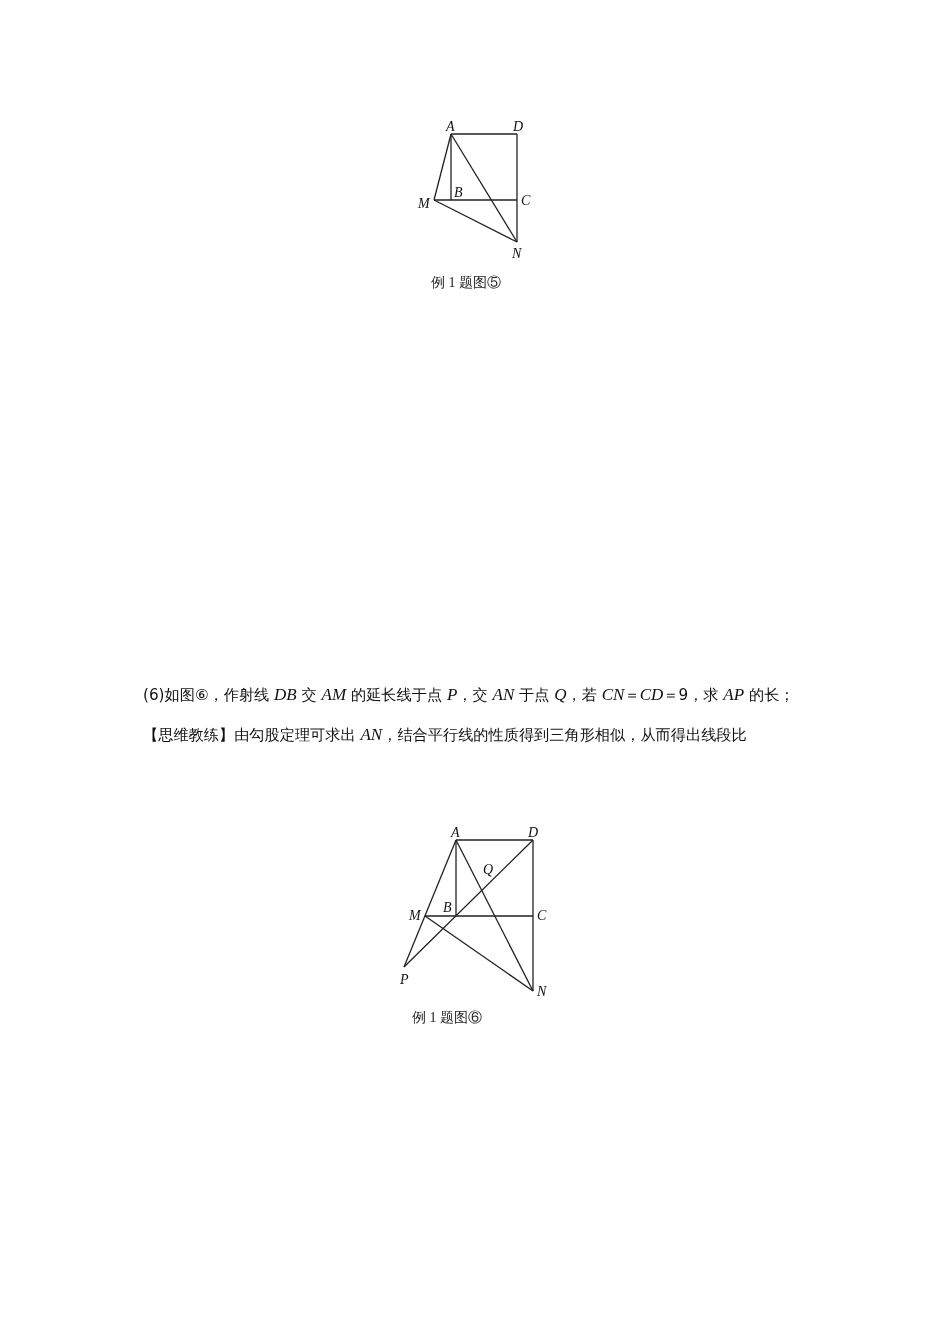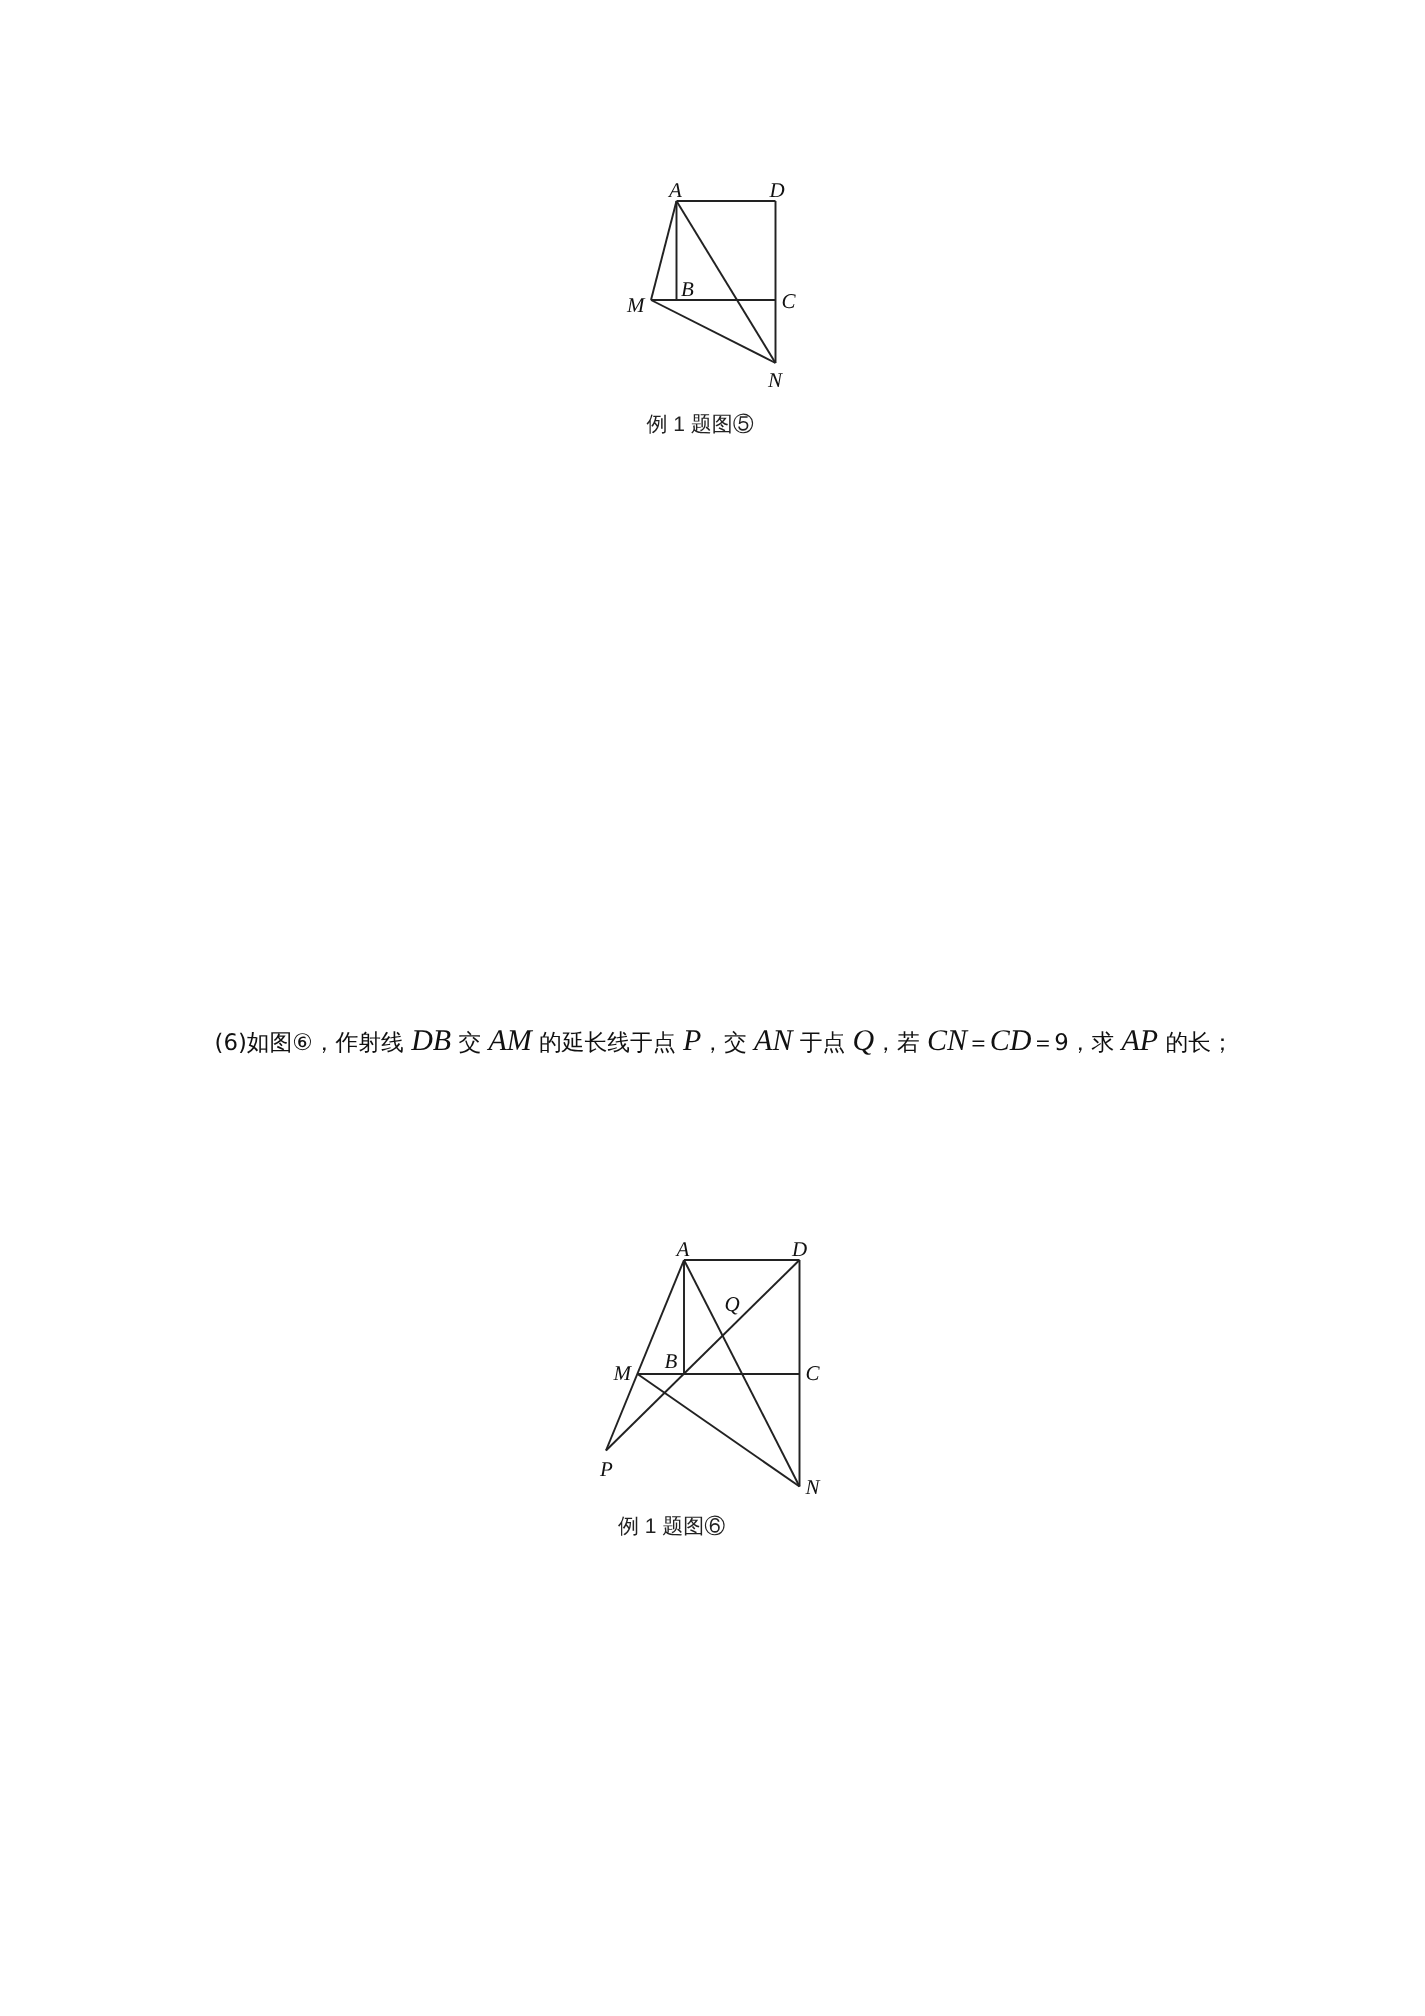--- a/index.html
+++ b/index.html
@@ -32,42 +32,42 @@
       stroke-width: 1.3;
     }
     .fig-svg text {
       font-family: "Liberation Serif", "DejaVu Serif", serif;
       font-style: italic;
       font-size: 14px;
       fill: #111111;
     }
     .caption {
       position: absolute;
-      font-family: Liberation Sans, sans-serif;
+      font-family: Liberation Serif, serif;
       font-size: 14px;
       color: #222222;
       white-space: nowrap;
     }
     .para {
       position: absolute;
       left: 143px;
       width: 700px;
       font-family: "DejaVu Sans", "Liberation Sans", sans-serif;
       font-size: 15.2px;
       line-height: 39px;
       color: #111111;
     }
     .para .line {
       display: block;
       white-space: nowrap;
     }
     .it {
       font-family: "Liberation Serif", "DejaVu Serif", serif;
       font-style: italic;
-      font-size: 20px;
+      font-size: 17px;
     }
   </style>
 </head>
 <body>
 
 <div class="figure">
   <svg class="fig-svg" viewBox="0 0 950 1344" xmlns="http://www.w3.org/2000/svg">
 
     <line x1="451" y1="134" x2="517" y2="134"></line>
     <line x1="517" y1="134" x2="517" y2="242"></line>
@@ -101,15 +101,16 @@
     <text x="400" y="984">P</text>
     <text x="537" y="996">N</text>
     <text x="483" y="874">Q</text>
   </svg>
 </div>
 
 <div class="caption" style="left:431px; top:274px;">例 1 题图⑤</div>
 
 <div class="para" style="top:675px;">
   <span class="line"><span>(6)如图⑥，作射线 </span><span class="it">DB</span><span> 交 </span><span class="it">AM</span><span> 的延长线于点 </span><span class="it">P</span><span>，交 </span><span class="it">AN</span><span> 于点 </span><span class="it">Q</span><span>，若 </span><span class="it">CN</span><span>＝</span><span class="it">CD</span><span>＝9，求 </span><span class="it">AP</span><span> 的长；</span></span>
+  <span class="line"><span>【思维教练】由勾股定理可求出 </span><span class="it">AN</span><span>，结合平行线的性质得到三角形相似，从而得出线段比</span></span>
 </div>
 
 <div class="caption" style="left:412px; top:1009px;">例 1 题图⑥</div>
 
 </body></html>

